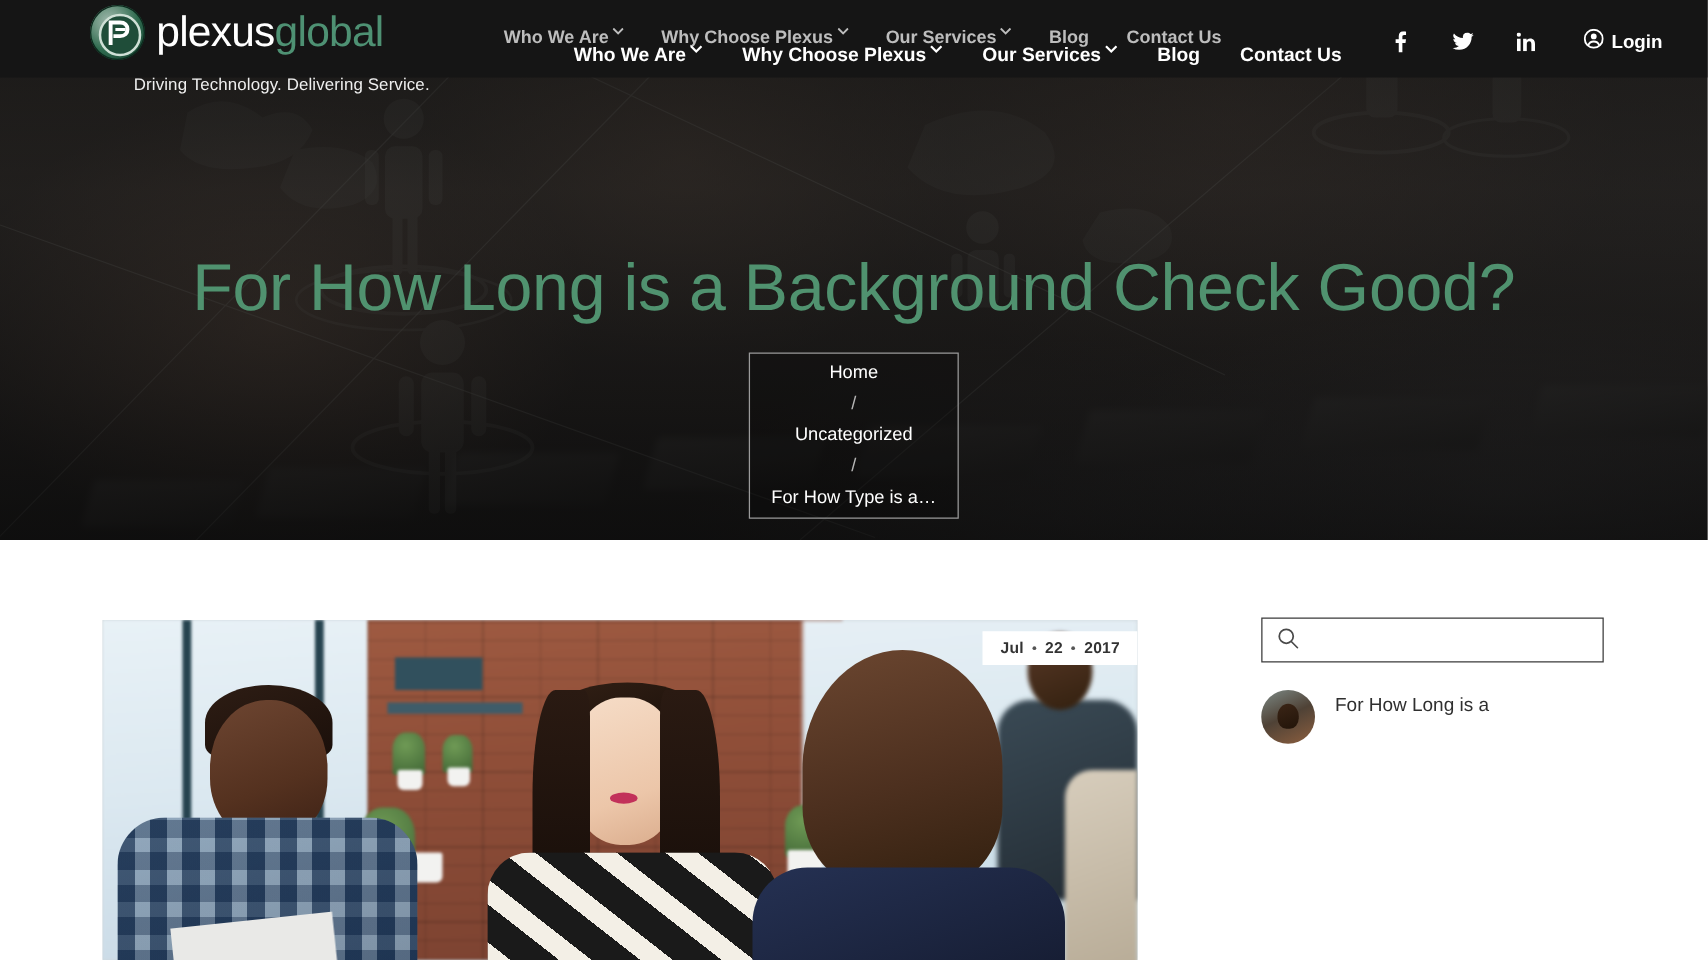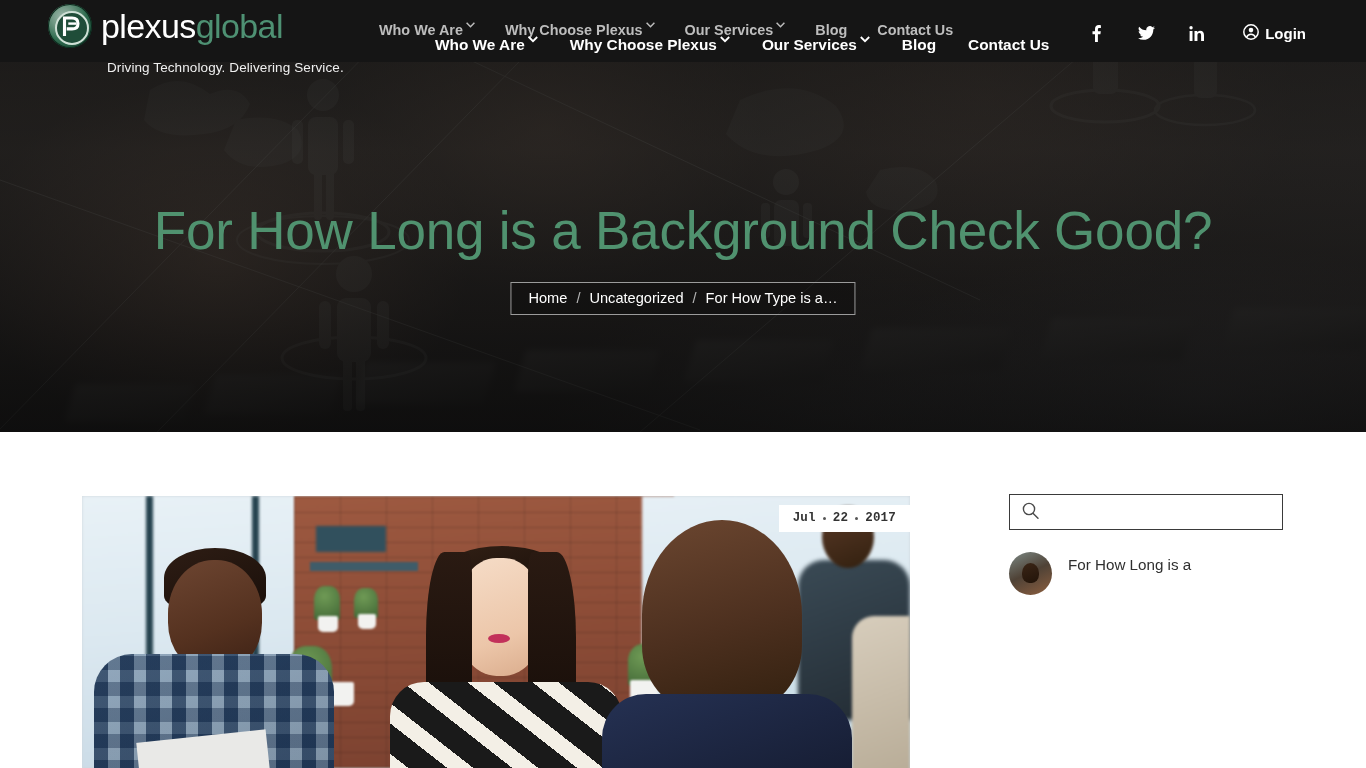--- a/index.html
+++ b/index.html
@@ -9,20 +9,21 @@
     background: #ffffff;
     font-family: "Liberation Sans", sans-serif;
   }
 
   
   .site-header {
     position: absolute; top: 0; left: 0;
     width: 1366px; height: 62px;
     background: #151515;
     z-index: 40;
+    padding-left: 24px;
   }
   .header-inner {
     position: relative;
     width: 1366px; height: 62px;
   }
 
   
   .logo-block {
     position: absolute; left: 48px; top: 4px;
     display: flex; align-items: center; gap: 9px;
@@ -143,37 +144,38 @@
     letter-spacing: -0.2px;
     white-space: nowrap;
   }
   .breadcrumb {
     position: absolute; left: 50%; top: 282px;
     transform: translateX(-50%);
     border: 1px solid #9b9b9b;
     padding: 7px 17px 8px 17px;
     display: flex; align-items: center; gap: 9px;
     background: rgba(0,0,0,0.18);
+    flex-direction: column;
   }
   .crumb { font-size: 14.6px; color: #ffffff; white-space: nowrap; }
   .crumb.link { cursor: pointer; }
   .crumb-sep { font-size: 14.6px; color: #b6b6b6; }
 
   
   .main {
     position: absolute; top: 432px; left: 0;
     width: 1366px; height: 336px;
     background: #ffffff;
     z-index: 5;
   }
   .content-col {
     position: absolute; left: 82px; top: 64px;
     width: 828px;
   }
-  .post-card { position: relative; width: 948px; font-family: Liberation Mono, monospace; }
+  .post-card { position: relative; width: 948px; }
   .post-photo {
     position: relative;
     width: 828px; height: 272px;
     overflow: hidden;
     background: #cfd7dc;
   }
   .post-photo .scene { position: absolute; inset: 0; }
   
   .brick {
     position: absolute; left: 212px; top: 0; width: 380px; height: 272px;

